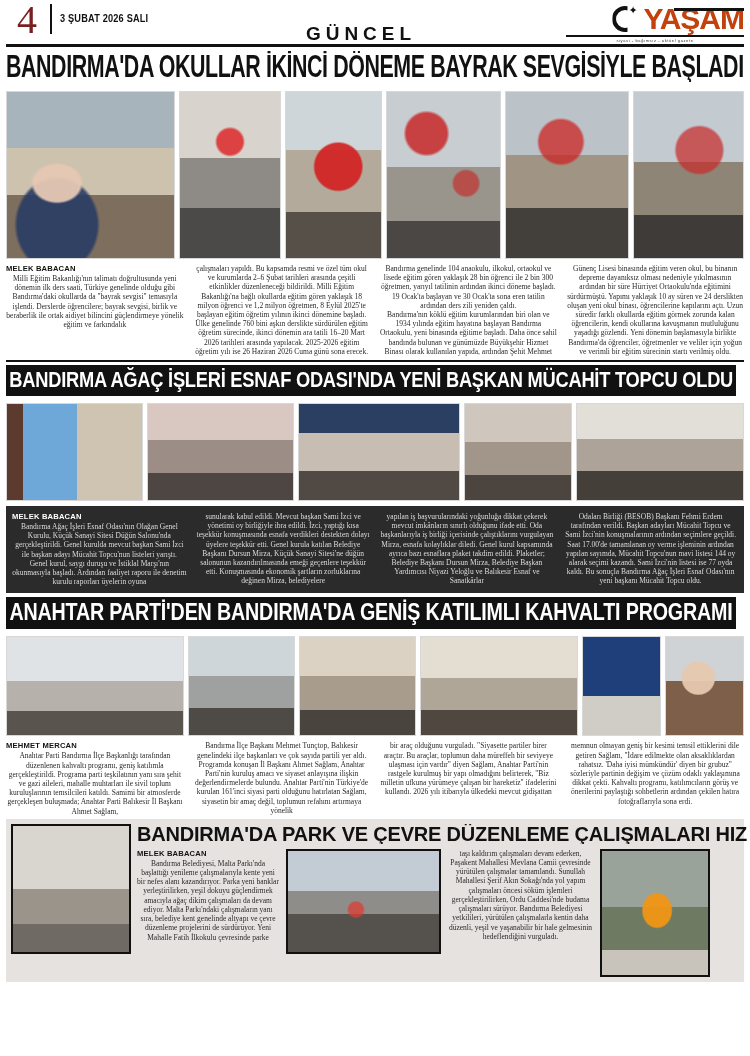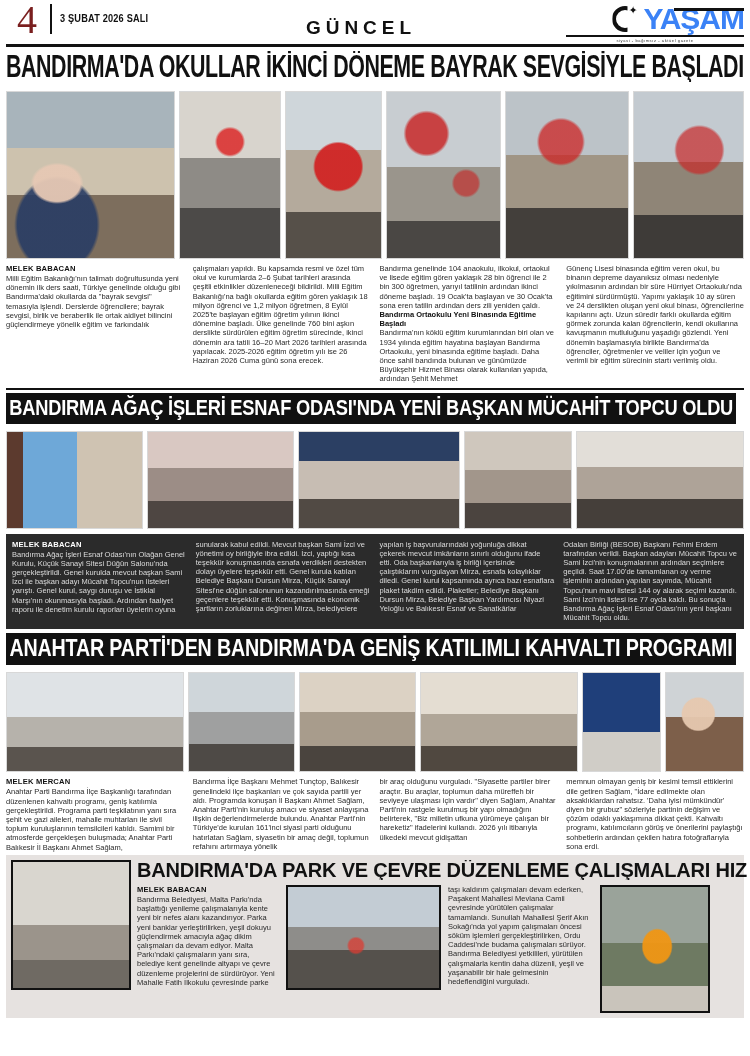--- a/index.html
+++ b/index.html
@@ -21,35 +21,35 @@
   }
   .mh-divider { width:2px; background:#111; height:30px; margin: 2px 8px 0 4px; }
   .mh-date {
     font-family:"Liberation Sans", sans-serif;
     font-weight:bold; font-size:10px; letter-spacing:0.2px;
     color:#111; margin-top:11px;
     transform: scaleX(0.92); transform-origin:left center;
   }
   .mh-section {
     flex:1; text-align:center; font-weight:bold; font-size:19px;
-    letter-spacing:5px; color:#111; margin-top:15px;
+    letter-spacing:5px; color:#111; margin-top:21px;
   }
   .mh-logo { width:178px; position:relative; margin-top:2px; }
   .logo-row { display:flex; align-items:center; justify-content:flex-end; }
   .logo-moon { width:30px; height:30px; position:relative; margin-right:1px; }
   .logo-moon .crescent {
     position:absolute; left:0; top:2px; width:26px; height:26px;
     border-radius:50%; border:4px solid #111;
     clip-path: polygon(0 0, 58% 0, 58% 100%, 0 100%);
   }
   .logo-moon .star {
     position:absolute; left:16px; top:1px; font-size:11px; color:#111; line-height:11px;
   }
   .logo-word {
-    font-weight:bold; font-size:30px; letter-spacing:-1px; color:#3b82f6; line-height:30px;
+    font-weight:bold; font-size:30px; letter-spacing:-1px; color:#c2410c; line-height:30px;
   }
   .logo-rule-top { height:3px; background:#111; width:70px; position:absolute; right:0; top:4px; }
   .logo-rule-bot { height:2px; background:#111; width:178px; margin-top:1px; }
   .logo-sub { font-size:4px; letter-spacing:0.6px; text-align:center; color:#333; margin-top:1px; }
 
   .top-rule { height:3px; background:#111; margin-top:2px; }
 
   
   .headline {
     font-weight:bold; color:#111; line-height:1;
@@ -65,21 +65,21 @@
 
   
   .photo-row { display:flex; gap:4px; margin-bottom:5px; }
   .photo { position:relative; overflow:hidden; border:1px solid #d8d8d8; }
   .ph-inner { position:absolute; inset:0; }
 
   
   .cols { display:flex; gap:9px; }
   .col { flex:1; }
   .byline { font-weight:bold; font-size:7.6px; color:#111; letter-spacing:0.2px; margin-bottom:1px; }
-  .body { font-size:7.5px; line-height:9.2px; color:#2a2a2a; text-align:left; }
+  .body { font-size:7.5px; line-height:9.2px; color:#2a2a2a; text-align:center;font-family:Liberation Serif, serif; }
   .body.lead { font-weight:bold; color:#111; }
   .subhead { font-weight:bold; color:#111; }
 
   
   .dark-block { background:#2b2b2b; color:#e9e9e9; padding:6px 6px 7px 6px; margin-top:0; }
   .dark-block .byline { color:#fff; }
   .dark-block .body { color:#dcdcdc; }
 
   hr.sep { border:0; border-top:2px solid #111; margin:4px 0 3px 0; }
 
@@ -153,21 +153,20 @@
       <div class="col">
         <div class="byline">MELEK BABACAN</div>
         <div class="body">Milli Eğitim Bakanlığı'nın talimatı doğrultusunda yeni dönemin ilk ders saati, Türkiye genelinde olduğu gibi Bandırma'daki okullarda da "bayrak sevgisi" temasıyla işlendi. Derslerde öğrencilere; bayrak sevgisi, birlik ve beraberlik ile ortak aidiyet bilincini güçlendirmeye yönelik eğitim ve farkındalık</div>
       </div>
       <div class="col">
         <div class="body">çalışmaları yapıldı. Bu kapsamda resmi ve özel tüm okul ve kurumlarda 2–6 Şubat tarihleri arasında çeşitli etkinlikler düzenleneceği bildirildi.
 Milli Eğitim Bakanlığı'na bağlı okullarda eğitim gören yaklaşık 18 milyon öğrenci ve 1,2 milyon öğretmen, 8 Eylül 2025'te başlayan eğitim öğretim yılının ikinci dönemine başladı. Ülke genelinde 760 bini aşkın derslikte sürdürülen eğitim öğretim sürecinde, ikinci dönemin ara tatili 16–20 Mart 2026 tarihleri arasında yapılacak. 2025-2026 eğitim öğretim yılı ise 26 Haziran 2026 Cuma günü sona erecek.</div>
       </div>
       <div class="col">
         <div class="body">Bandırma genelinde 104 anaokulu, ilkokul, ortaokul ve lisede eğitim gören yaklaşık 28 bin öğrenci ile 2 bin 300 öğretmen, yarıyıl tatilinin ardından ikinci döneme başladı. 19 Ocak'ta başlayan ve 30 Ocak'ta sona eren tatilin ardından ders zili yeniden çaldı.</div>
-        <div class="body subhead">Bandırma Ortaokulu Yeni Binasında Eğitime Başladı</div>
         <div class="body">Bandırma'nın köklü eğitim kurumlarından biri olan ve 1934 yılında eğitim hayatına başlayan Bandırma Ortaokulu, yeni binasında eğitime başladı. Daha önce sahil bandında bulunan ve günümüzde Büyükşehir Hizmet Binası olarak kullanılan yapıda, ardından Şehit Mehmet</div>
       </div>
       <div class="col">
         <div class="body">Günenç Lisesi binasında eğitim veren okul, bu binanın depreme dayanıksız olması nedeniyle yıkılmasının ardından bir süre Hürriyet Ortaokulu'nda eğitimini sürdürmüştü.
 Yapımı yaklaşık 10 ay süren ve 24 derslikten oluşan yeni okul binası, öğrencilerine kapılarını açtı. Uzun süredir farklı okullarda eğitim görmek zorunda kalan öğrencilerin, kendi okullarına kavuşmanın mutluluğunu yaşadığı gözlendi.
 Yeni dönemin başlamasıyla birlikte Bandırma'da öğrenciler, öğretmenler ve veliler için yoğun ve verimli bir eğitim sürecinin startı verilmiş oldu.</div>
       </div>
     </div>
   </div>
 
@@ -238,21 +237,21 @@
       </div>
       <div class="photo" style="width:80px;height:100px;">
         <div class="ph-inner" style="background:
           radial-gradient(circle at 42% 42%, rgba(230,200,175,.95) 0 22%, transparent 24%),
           linear-gradient(#cfd3d6 0 45%, #7d5f4a 45% 100%);"></div>
       </div>
     </div>
 
     <div class="cols">
       <div class="col">
-        <div class="byline">MELEK MERCAN</div>
+        <div class="byline">MEHMET MERCAN</div>
         <div class="body">Anahtar Parti Bandırma İlçe Başkanlığı tarafından düzenlenen kahvaltı programı, geniş katılımla gerçekleştirildi. Programa parti teşkilatının yanı sıra şehit ve gazi aileleri, mahalle muhtarları ile sivil toplum kuruluşlarının temsilcileri katıldı. Samimi bir atmosferde gerçekleşen buluşmada; Anahtar Parti Balıkesir İl Başkanı Ahmet Sağlam,</div>
       </div>
       <div class="col">
         <div class="body">Bandırma İlçe Başkanı Mehmet Tunçtop, Balıkesir genelindeki ilçe başkanları ve çok sayıda partili yer aldı. Programda konuşan İl Başkanı Ahmet Sağlam, Anahtar Parti'nin kuruluş amacı ve siyaset anlayışına ilişkin değerlendirmelerde bulundu. Anahtar Parti'nin Türkiye'de kurulan 161'inci siyasi parti olduğunu hatırlatan Sağlam, siyasetin bir amaç değil, toplumun refahını artırmaya yönelik</div>
       </div>
       <div class="col">
         <div class="body">bir araç olduğunu vurguladı.
 "Siyasette partiler birer araçtır. Bu araçlar, toplumun daha müreffeh bir seviyeye ulaşması için vardır" diyen Sağlam, Anahtar Parti'nin rastgele kurulmuş bir yapı olmadığını belirterek, "Biz milletin ufkuna yürümeye çalışan bir hareketiz" ifadelerini kullandı.
 2026 yılı itibarıyla ülkedeki mevcut gidişattan</div>
       </div>

